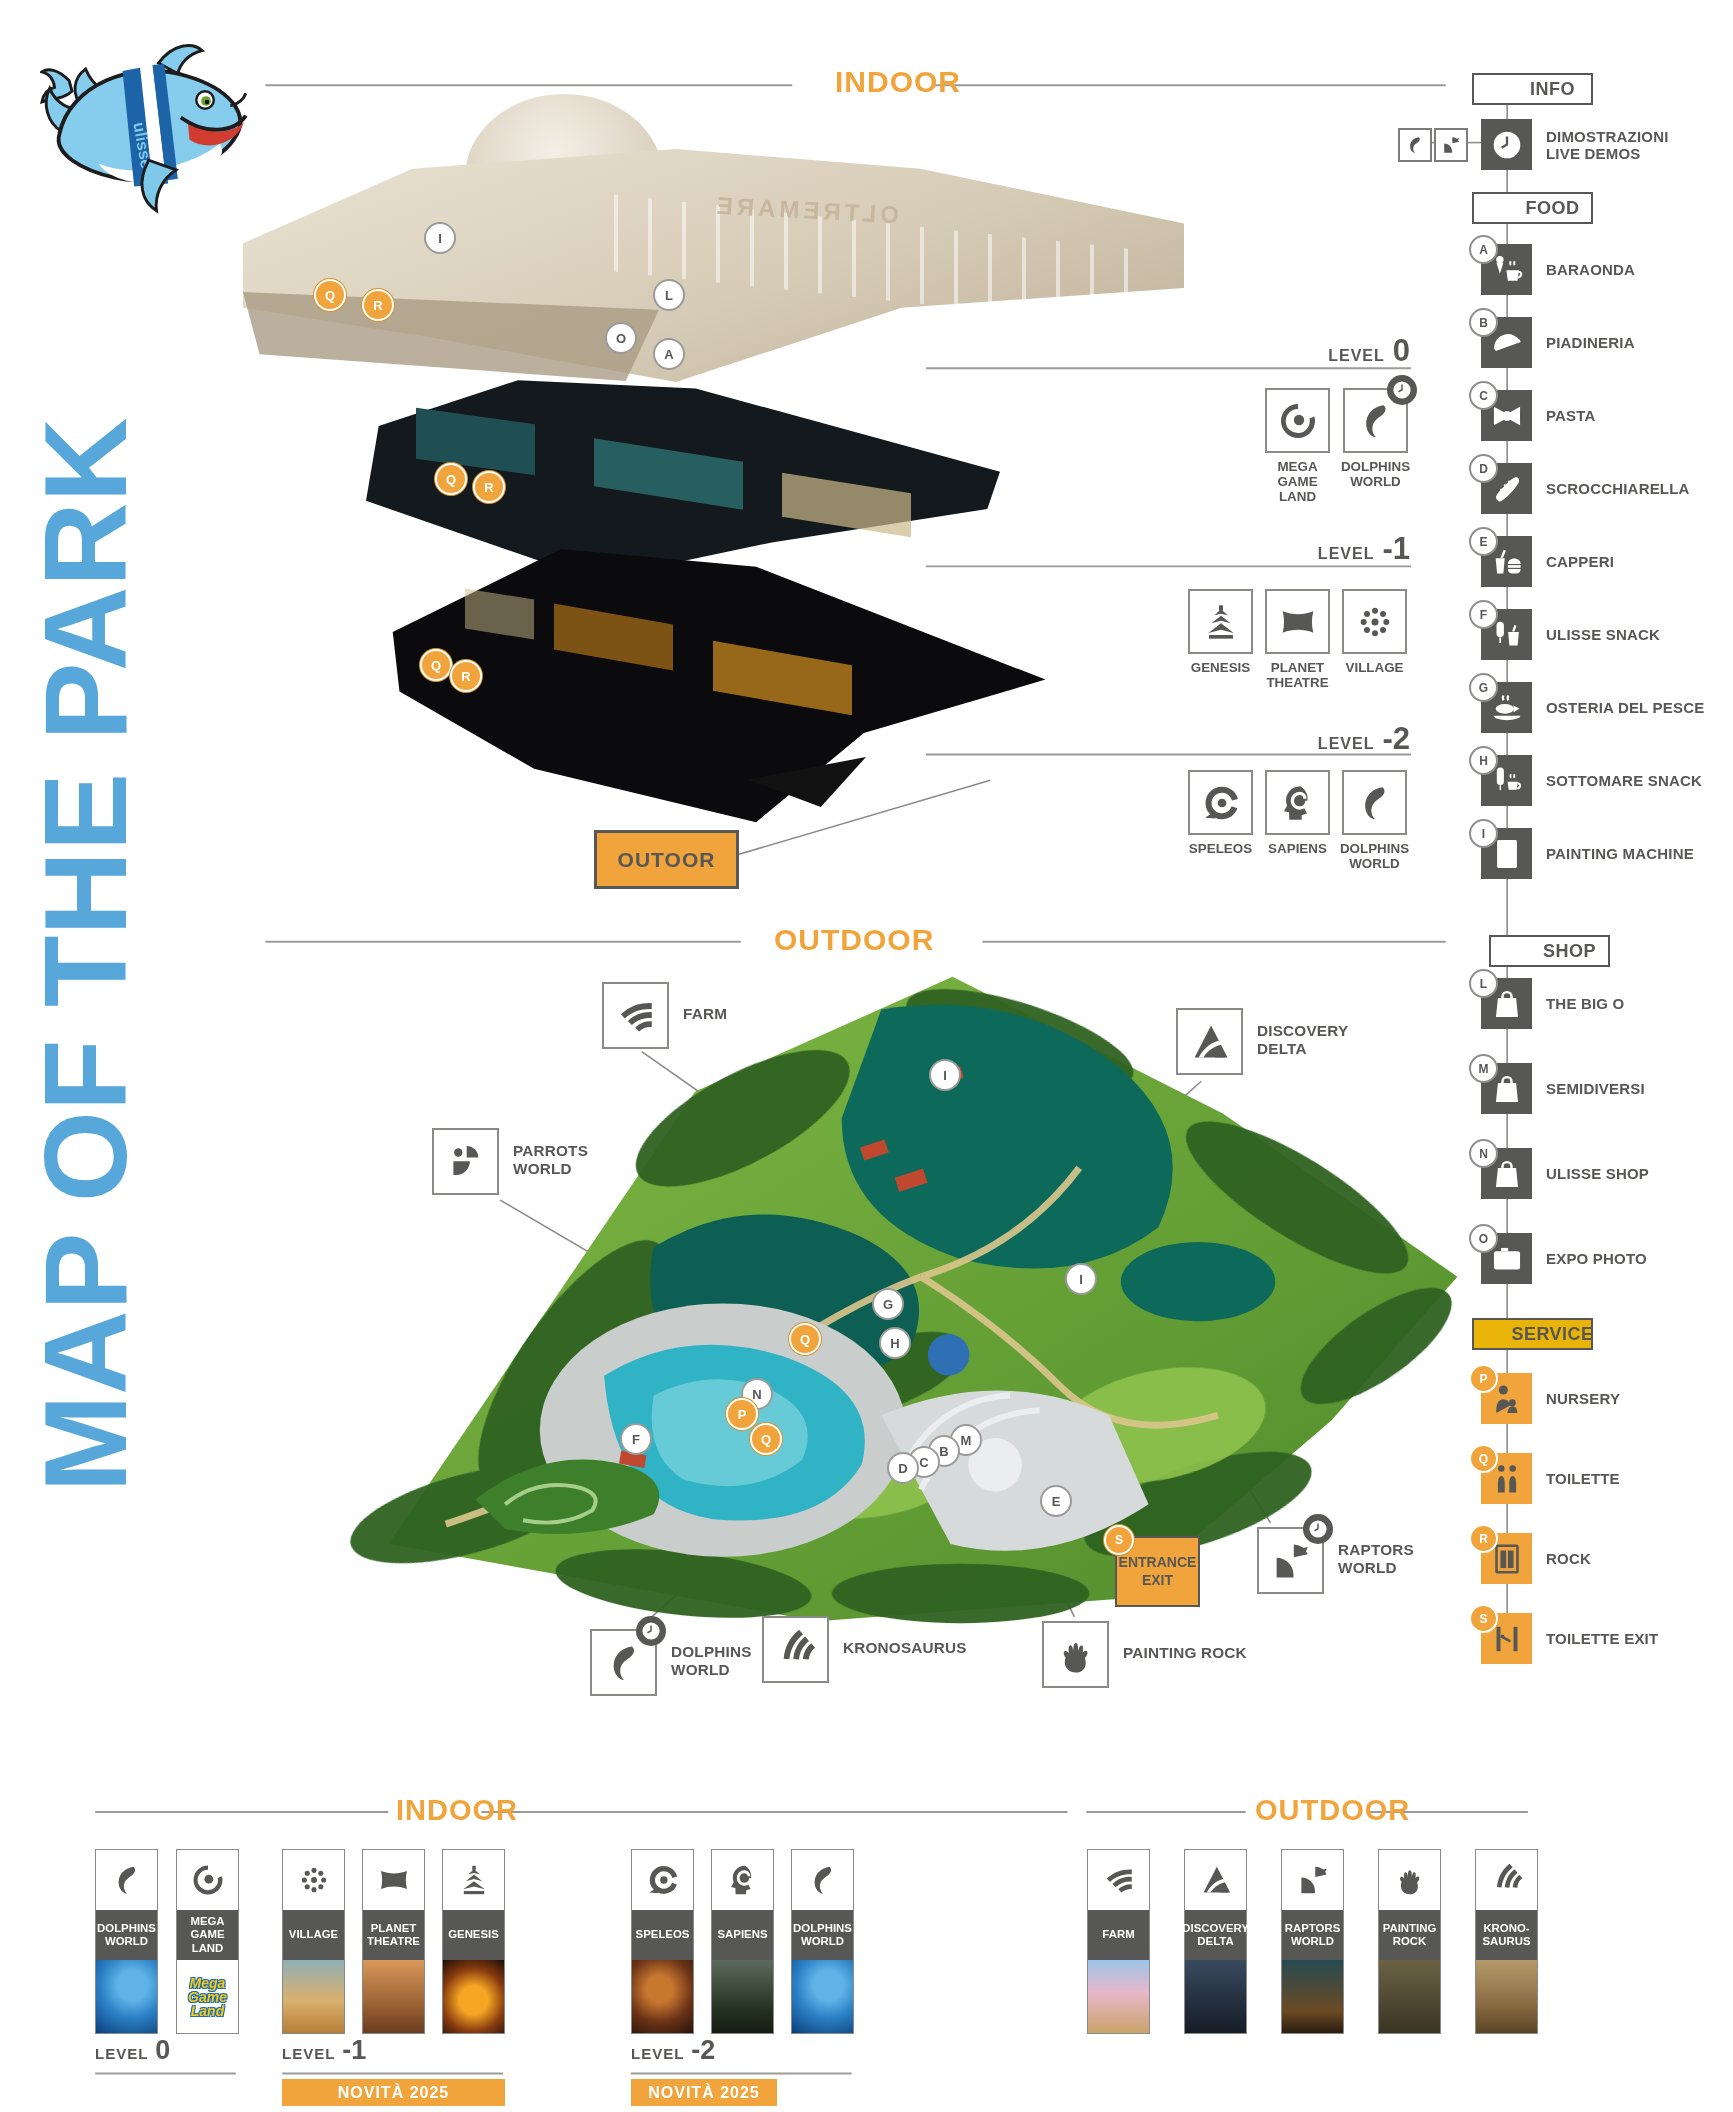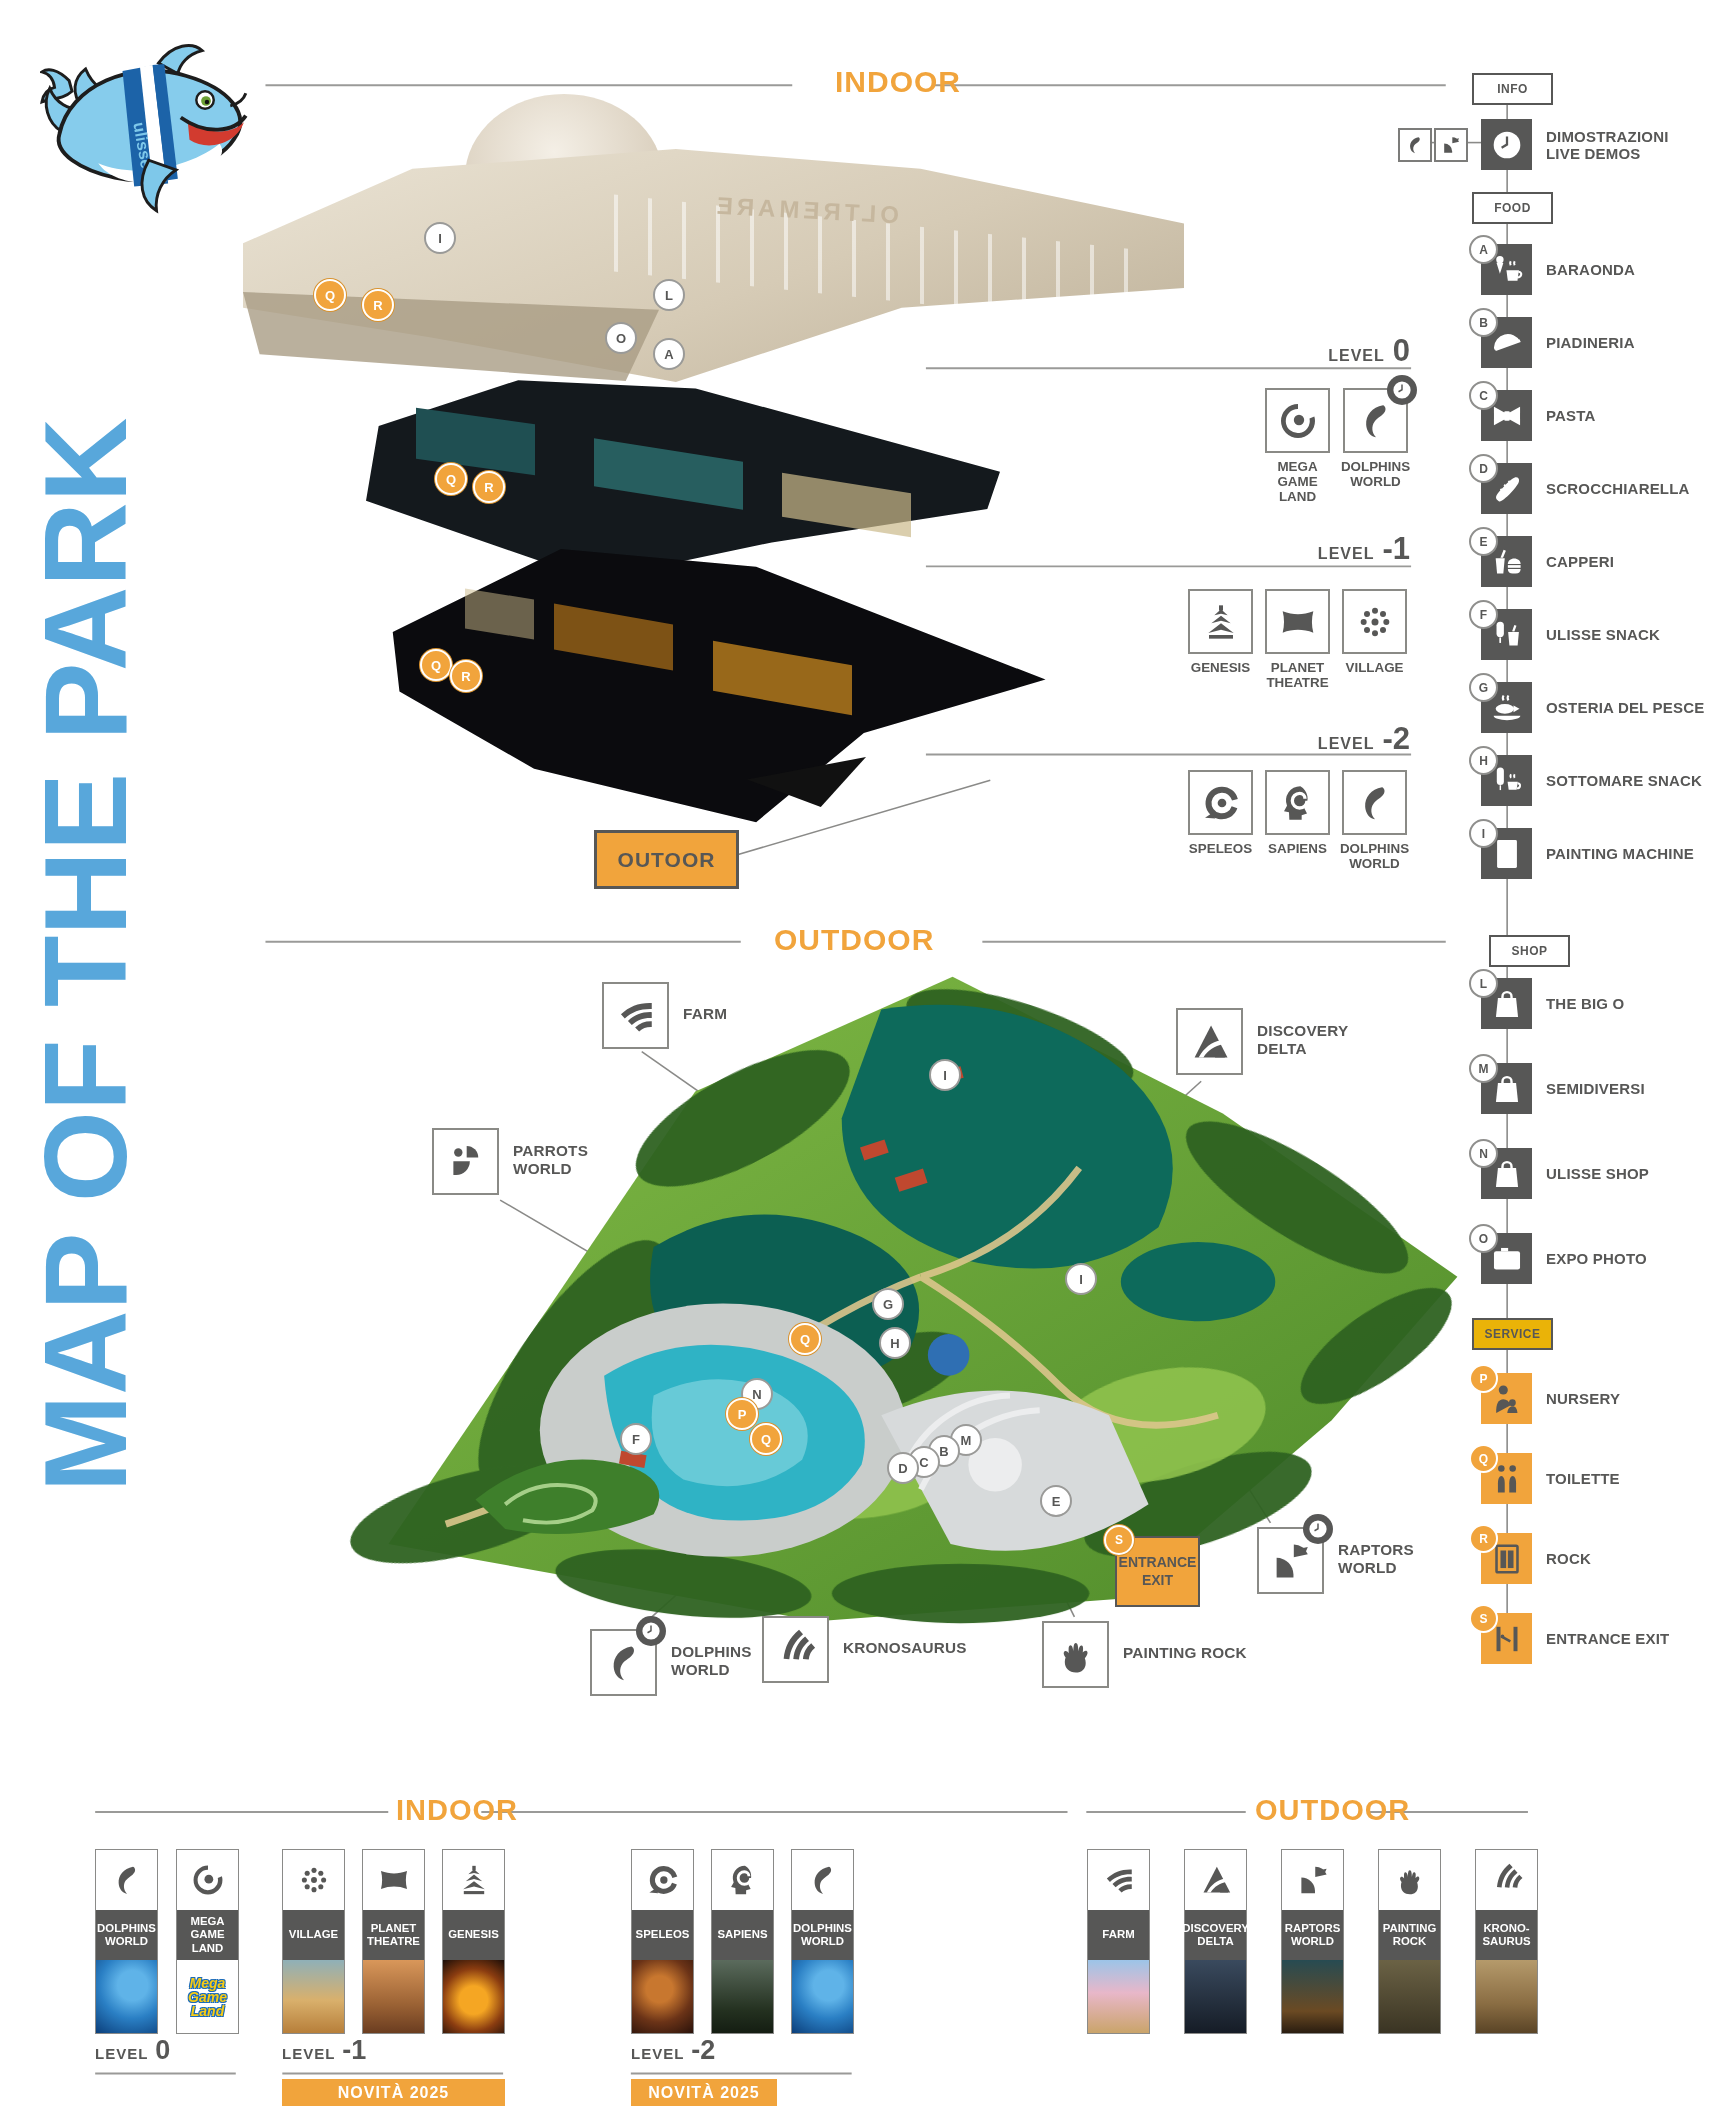--- a/index.html
+++ b/index.html
@@ -4,21 +4,21 @@
 <style>
   html,body{margin:0;padding:0;background:#fff;}
   .canvas{position:relative;width:1734px;height:2113px;background:#fff;overflow:hidden;
           font-family:"Liberation Sans",sans-serif;color:#575756;}
   .abs{position:absolute;}
   svg.overlay{position:absolute;left:0;top:0;width:1734px;height:2113px;pointer-events:none;}
 
   
   .sec-header{position:absolute;font-size:30px;font-weight:bold;letter-spacing:1px;color:#F1A43C;}
   .hdr-box{position:absolute;width:77px;height:28px;border:2.5px solid #575756;background:#fff;
-           display:flex;align-items:center;justify-content:center;font-size:12px;font-weight:bold;color:#575756;letter-spacing:0.5px;}
+           display:flex;align-items:center;justify-content:center;font-size:18px;font-weight:bold;color:#575756;letter-spacing:0.5px;padding-left:40px;}
   .hdr-box.orange{background:#eab308;border-color:#575756;text-align:right;}
 
   
   .vtitle{position:absolute;left:-648px;top:871px;width:1465px;height:168px;
           transform:rotate(-90deg);transform-origin:center;
           font-size:117px;font-weight:bold;letter-spacing:0px;color:#58A7DB;
           display:flex;align-items:center;justify-content:center;white-space:nowrap;}
 
   
   .col-list{position:absolute;left:1481px;display:flex;flex-direction:column;}
@@ -596,21 +596,21 @@
       <div class="itemrow">
       <div class="letter-badge">S</div>
       <div class="tile">
           <svg xmlns="http://www.w3.org/2000/svg" viewBox="0 0 24 24" fill="currentColor">
             <rect x="4.6" y="3.4" width="2.8" height="17.2"></rect>
             <rect x="16.6" y="3.4" width="2.8" height="17.2"></rect>
             <path d="M8.4 9.4l6.4 3.4-.9 1.6-6.4-3.4z"></path>
             <circle cx="8.8" cy="10.2" r="1.3"></circle>
           </svg>
         </div>
-      <div class="itemlabel">ENTRANCE EXIT</div>
+      <div class="itemlabel">TOILETTE EXIT</div>
     </div>
     </div>
 
   <div class="sec-header" style="left:774px;top:923px">OUTDOOR</div>
 
   <svg class="park" viewBox="0 0 1180 700">
     <defs>
       <linearGradient id="land" x1="0" y1="0" x2="1" y2="1">
         <stop offset="0" stop-color="#82BB46"></stop>
           <stop offset="1" stop-color="#4E8A2A"></stop>

